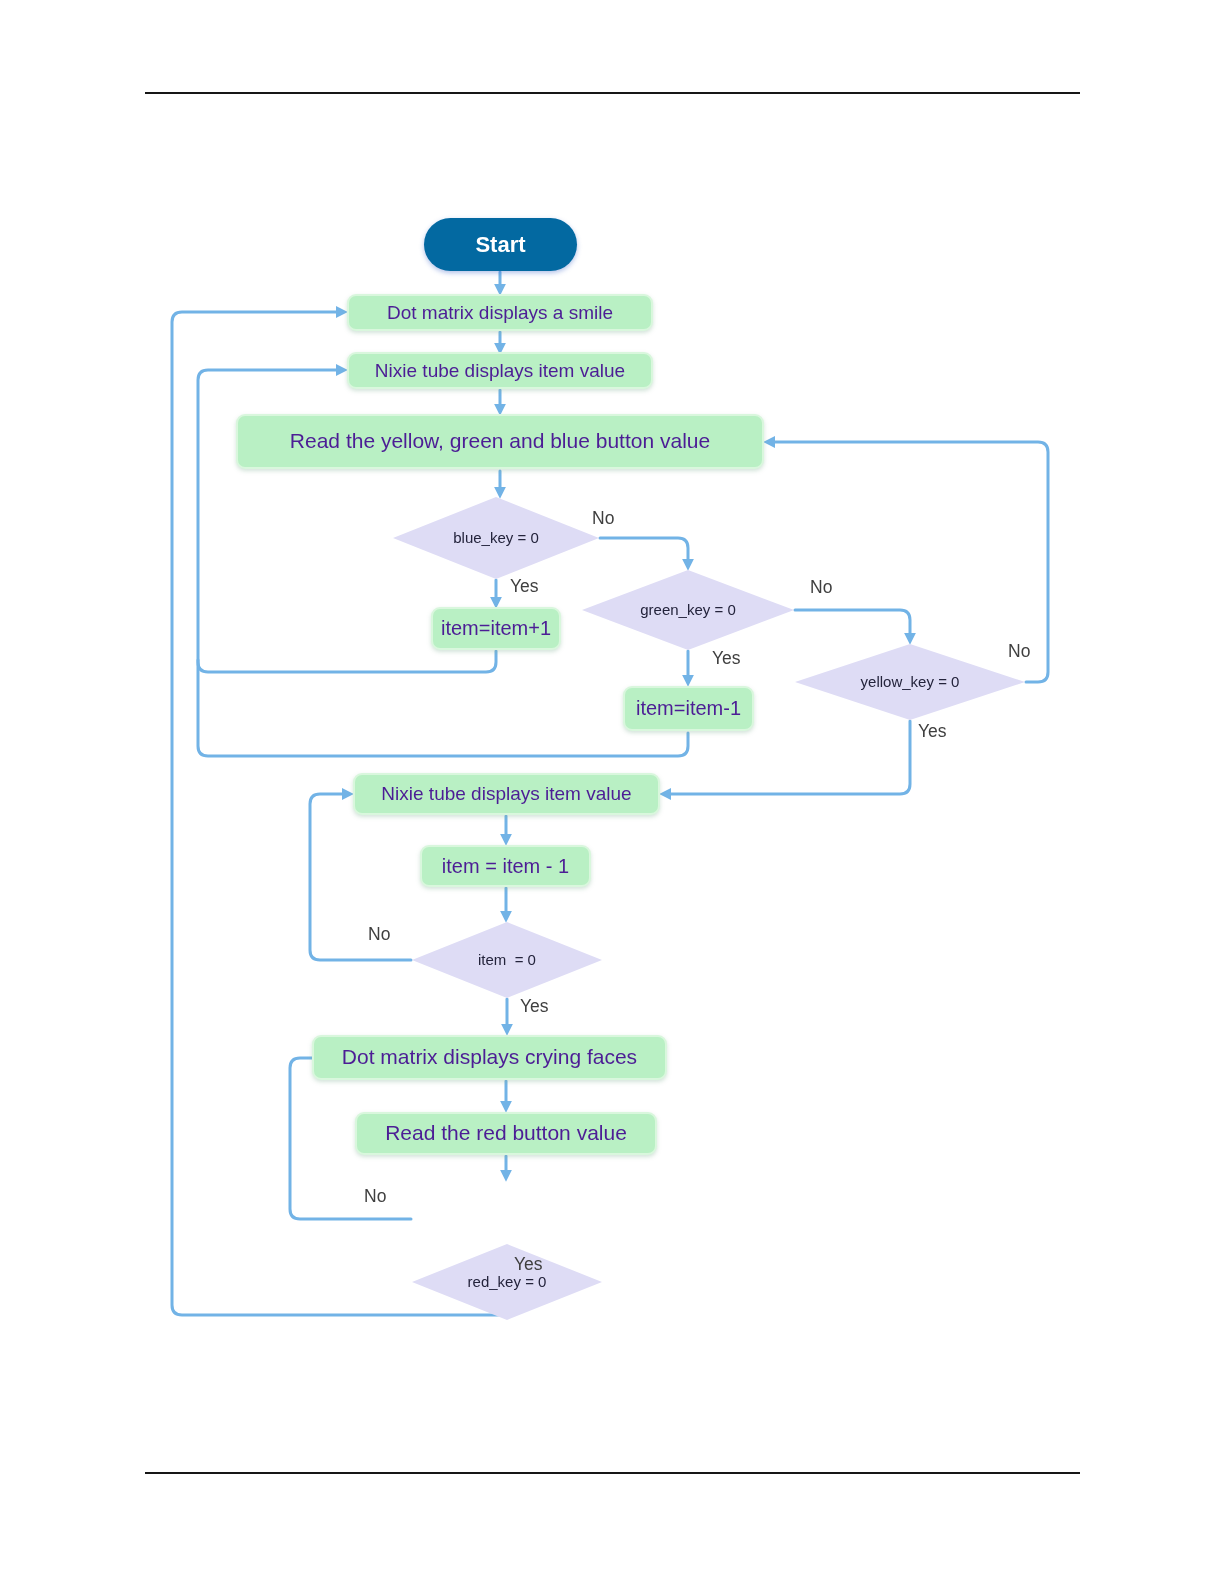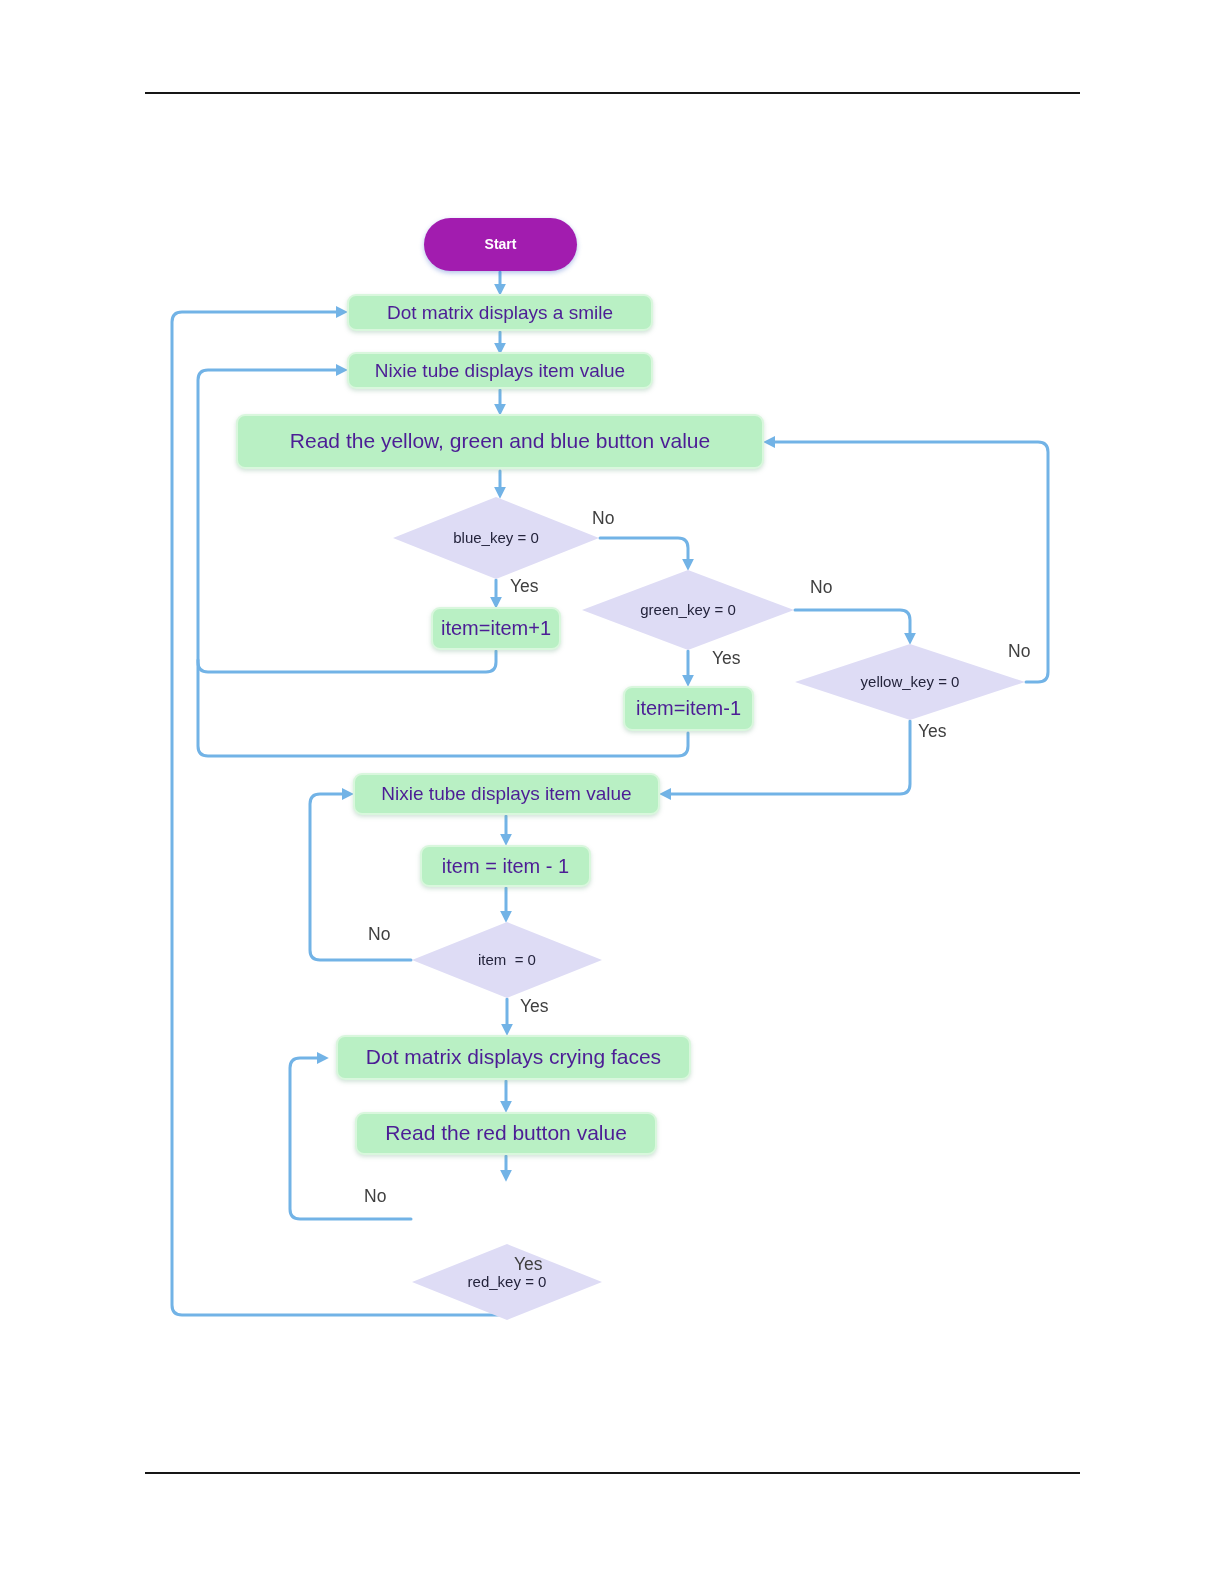--- a/index.html
+++ b/index.html
@@ -26,22 +26,22 @@
     font-size:19px;
   }
   .process.big{font-size:21px;}
   .process.small{font-size:20px;}
   .decision{
     background:#dedcf5;color:#23233b;
     clip-path:polygon(50% 0%,100% 50%,50% 100%,0% 50%);
     font-size:15px;white-space:pre;
   }
   .start{
-    background:#a21caf;border-radius:27px;color:#ffffff;
-    font-weight:700;font-size:14px;
+    background:#0369a1;border-radius:27px;color:#ffffff;
+    font-weight:700;font-size:22px;
     box-shadow:0 2px 5px rgba(60,100,200,.40);
   }
   .elabel{position:absolute;font-size:17.5px;color:#3f3f3f;}
 </style>
 </head>
 <body>
 
 <div class="page">
   <div class="rule top"></div>
 
@@ -94,21 +94,21 @@
     <div class="node process small" style="left:623px;top:686px;width:131px;height:45px;">item=item-1</div>
 
     <div class="node decision" style="left:795px;top:644px;width:230px;height:76px;">yellow_key = 0</div>
 
     <div class="node process" style="left:353px;top:773px;width:307px;height:42px;">Nixie tube displays item value</div>
 
     <div class="node process small" style="left:420px;top:845px;width:171px;height:42px;">item = item - 1</div>
 
     <div class="node decision" style="left:412px;top:922px;width:190px;height:76px;">item  = 0</div>
 
-    <div class="node process big" style="left:336px;top:1035px;width:355px;height:45px;">Dot matrix displays crying faces</div>
+    <div class="node process big" style="left:312px;top:1035px;width:355px;height:45px;">Dot matrix displays crying faces</div>
 
     <div class="node process big" style="left:355px;top:1112px;width:302px;height:43px;">Read the red button value</div>
 
     <div class="node decision" style="left:412px;top:1244px;width:190px;height:76px;">red_key = 0</div>
 
     <div class="elabel" style="left:592px;top:508px;">No</div>
     <div class="elabel" style="left:510px;top:576px;">Yes</div>
     <div class="elabel" style="left:810px;top:577px;">No</div>
     <div class="elabel" style="left:712px;top:648px;">Yes</div>
     <div class="elabel" style="left:1008px;top:641px;">No</div>

